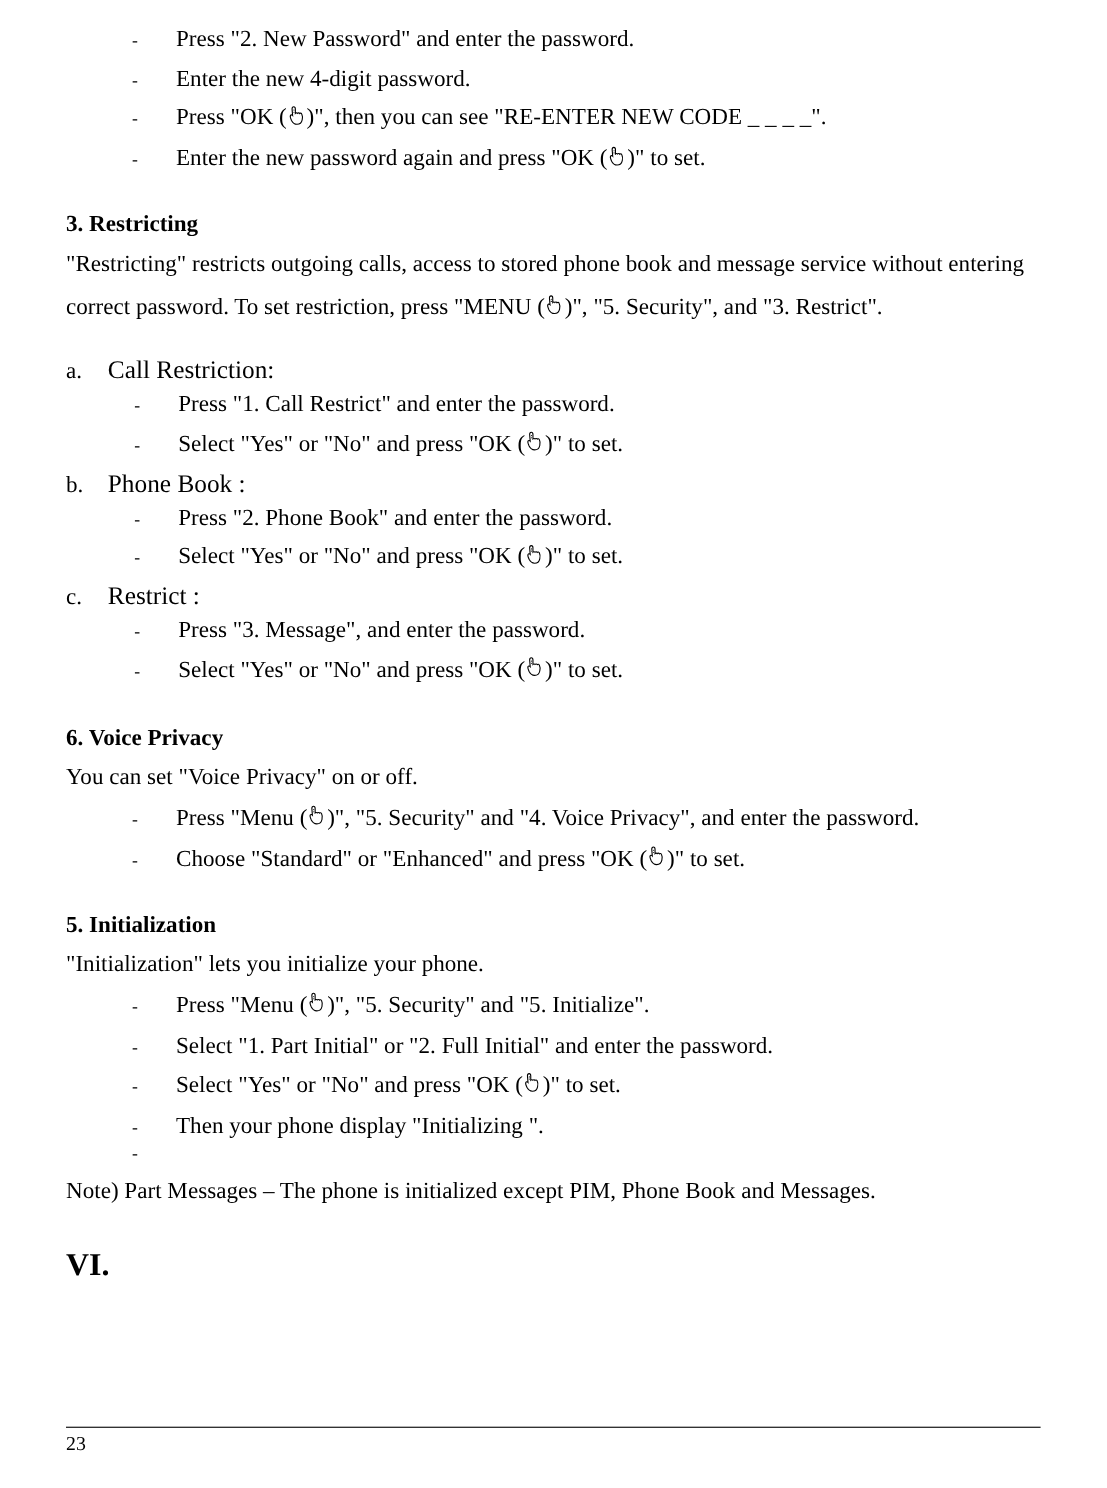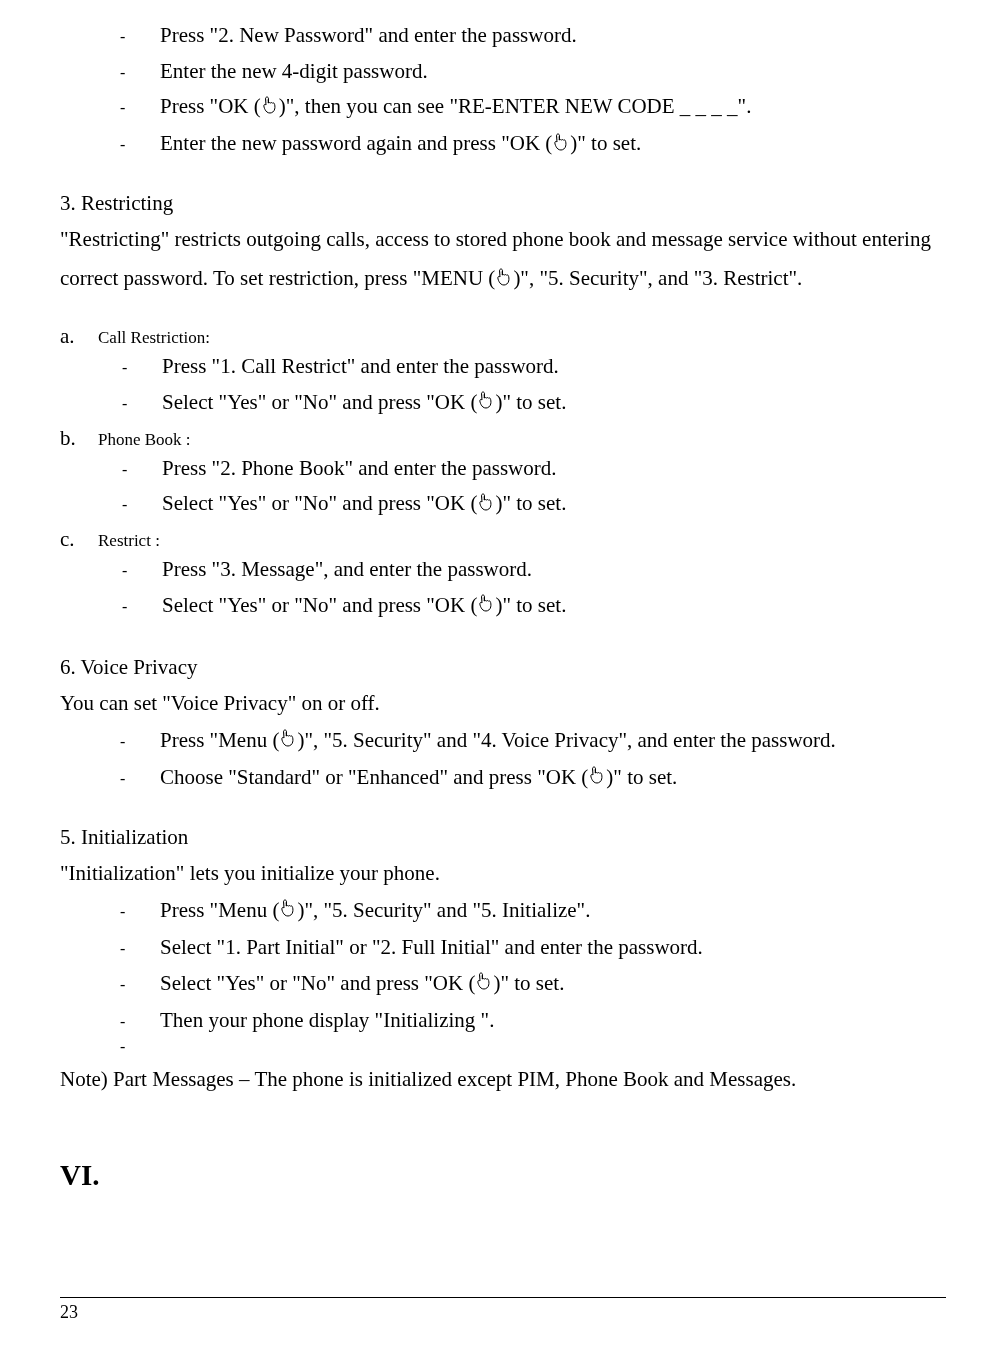--- a/index.html
+++ b/index.html
@@ -34,44 +34,44 @@
   .dash-row .txt {
     flex: 1;
   }
   .body-text {
     font-size: 21px;
     line-height: 1.85;
     margin-top: 4px;
   }
   .heading {
     font-size: 21px;
-    font-weight: normal;
+    font-weight: bold;
     margin-top: 28px;
     margin-bottom: 2px;
   }
   .letter-row {
     display: flex;
     align-items: baseline;
   }
   .letter-row .marker {
     width: 38px;
     flex-shrink: 0;
     font-size: 21px;
   }
   .letter-row .txt {
-    font-size: 17px;
+    font-size: 23px;
   }
   .icon {
     display: inline-block;
     vertical-align: middle;
   }
   .h1 {
     font-size: 29px;
     font-weight: bold;
-    margin-top: 60px;
+    margin-top: 32px;
     display: flex;
     align-items: baseline;
   }
   .h1 .num {
     width: 72px;
     flex-shrink: 0;
   }
   .footer {
     position: absolute;
     left: 60px;

